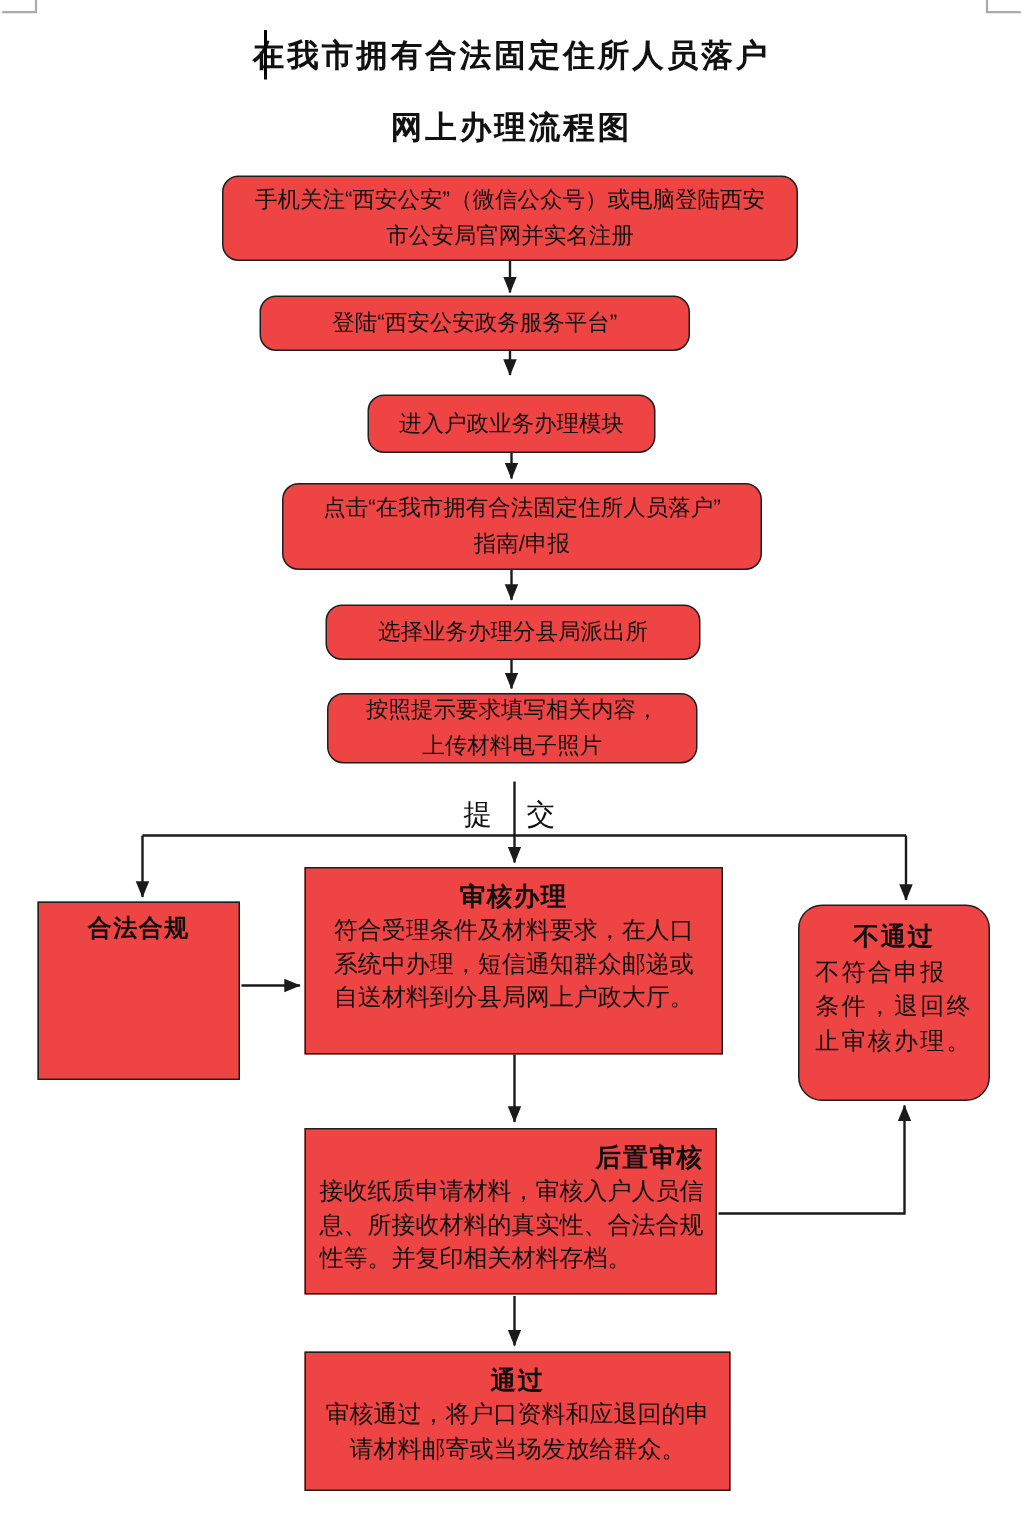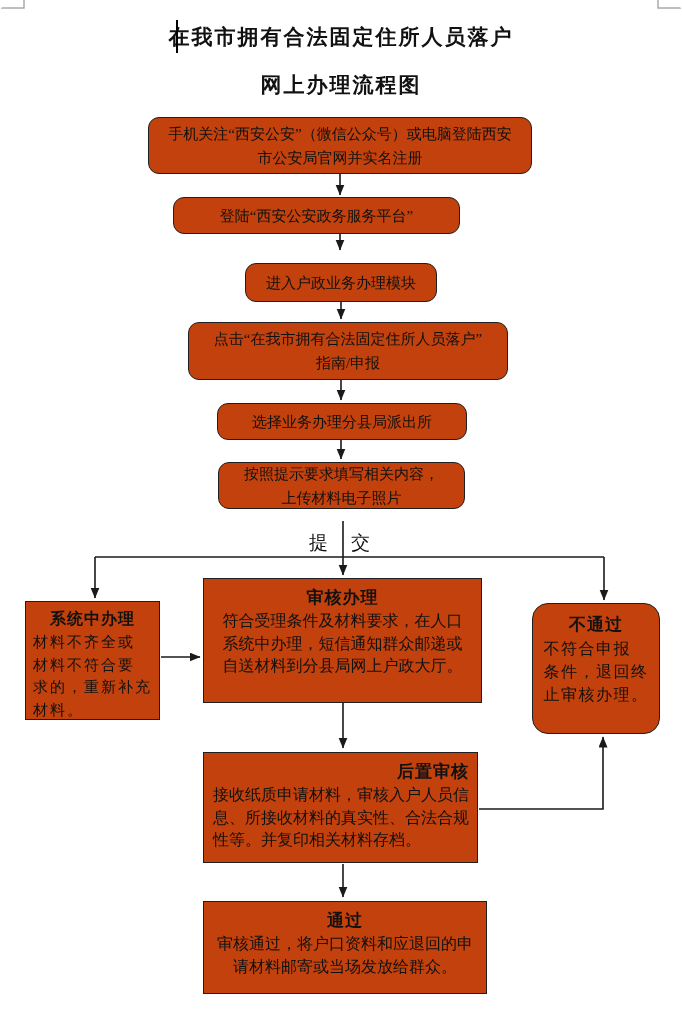--- a/index.html
+++ b/index.html
@@ -1,24 +1,24 @@
 <!DOCTYPE html>
 <html><head>
 <meta charset="utf-8">
 <style>
   html,body{margin:0;padding:0;background:#fff;}
   .page{position:relative;width:682px;height:1012px;background:#ffffff;
-        font-family:Liberation Serif, serif;color:#111;overflow:hidden;border-radius:14px;}
+        font-family:Liberation Sans, sans-serif;color:#111;overflow:hidden;border-radius:14px;}
   svg.wires{position:absolute;left:0;top:0;z-index:1;}
   .title{position:absolute;left:0;width:682px;text-align:center;font-weight:bold;
          font-size:21px;letter-spacing:2px;z-index:2;}
   .t1{top:23px;}
   .t2{top:71px;}
   .cursor{position:absolute;left:176px;top:20px;width:2px;height:33px;background:#000;z-index:3;}
-  .node{position:absolute;background:#c2410c;border:1.8px solid #1f1f1f;box-sizing:border-box;
+  .node{position:absolute;background:#ef4444;border:1.8px solid #1f1f1f;box-sizing:border-box;
         display:flex;flex-direction:column;align-items:center;justify-content:center;
         text-align:center;z-index:2;}
   .round{border-radius:11px;}
   .big{border-radius:16px;}
   .sq{border-radius:0;justify-content:flex-start;}
   .txt{font-size:15px;line-height:1.6;white-space:pre-line;}
   .ntitle{font-weight:bold;font-size:17px;letter-spacing:1px;margin:3px 0 1px;}
   .nbody{font-size:16px;line-height:1.42;white-space:pre-line;text-align:left;}
   .n-supplement .ntitle{font-size:16px;}
   .n-supplement .nbody{font-size:15px;letter-spacing:2px;line-height:1.5;}
@@ -88,25 +88,21 @@
 
   <div class="node round" style="left:218px;top:462px;width:247px;height:47px;">
     <div class="txt">按照提示要求填写相关内容，
 上传材料电子照片</div>
   </div>
 
   <span class="submit l">提</span>
   <span class="submit r">交</span>
 
   <div class="node sq n-supplement" style="left:25px;top:601px;width:135px;height:119px;padding:4px 6px;">
-    <div class="ntitle">系统中办理</div>
-    <div class="nbody">材料不齐全或
-材料不符合要
-求的，重新补充
-材料。</div>
+    <div class="ntitle">合法合规</div>
   </div>
 
   <div class="node sq" style="left:203px;top:578px;width:279px;height:125px;padding:4px 9px;">
     <div class="ntitle">审核办理</div>
     <div class="nbody">符合受理条件及材料要求，在人口
 系统中办理，短信通知群众邮递或
 自送材料到分县局网上户政大厅。</div>
   </div>
 
   <div class="node round big n-reject" style="left:532px;top:603px;width:128px;height:131px;padding:6px 8px;justify-content:flex-start;">

